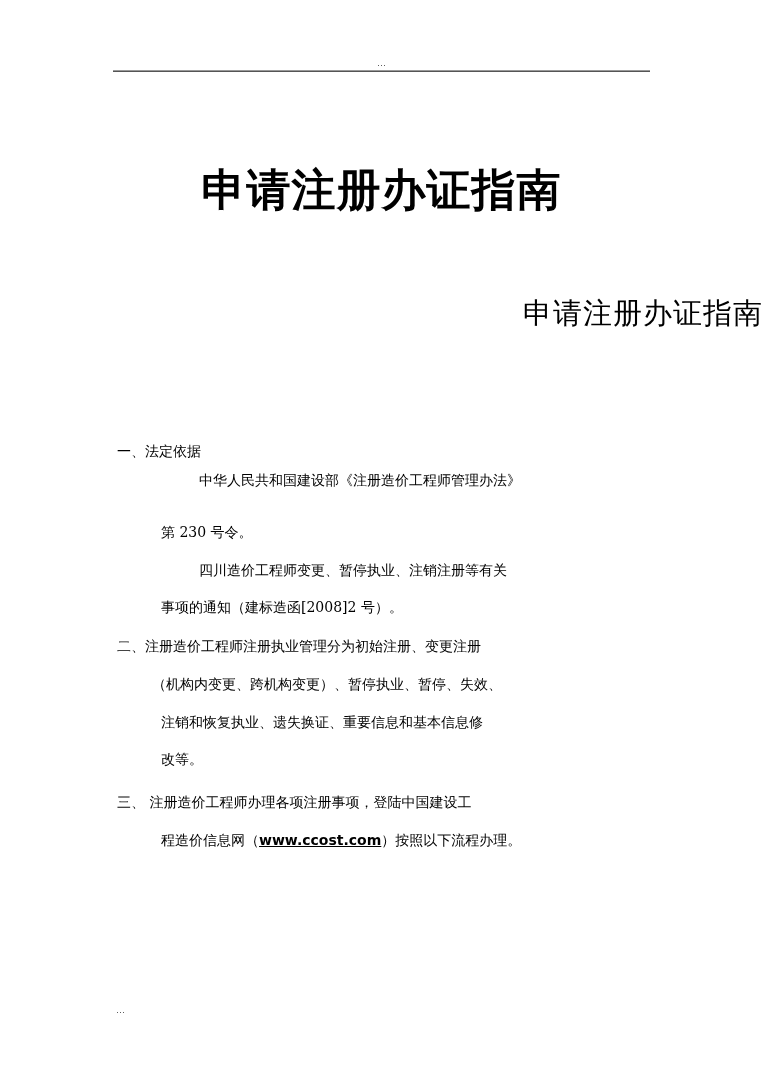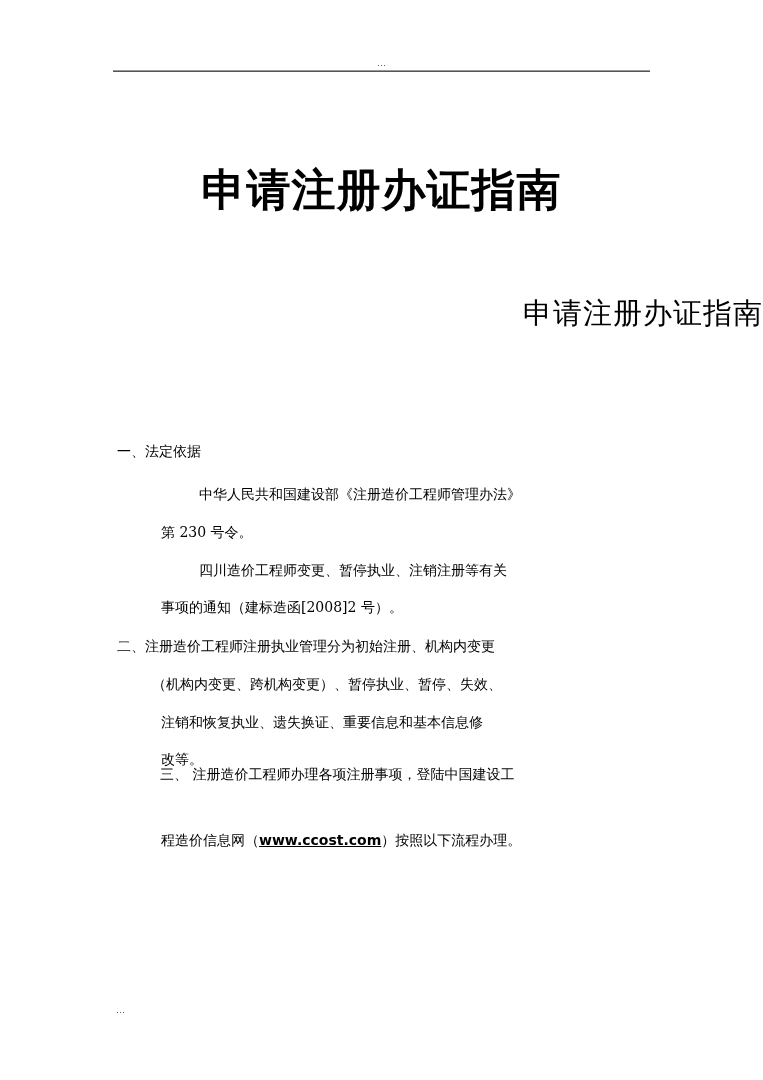--- a/index.html
+++ b/index.html
@@ -23,28 +23,28 @@
 </head>
 <body>
 
 <div class="header-dots">…</div>
 <div class="header-rule"></div>
 
 <div class="title">申请注册办证指南</div>
 <div class="subtitle">申请注册办证指南</div>
 
 <div class="line" style="top:439px; left:117px;">一、法定依据</div>
-<div class="line" style="top:482px; left:199px;text-align:right;">中华人民共和国建设部《注册造价工程师管理办法》</div>
+<div class="line" style="top:468px; left:199px;text-align:right;">中华人民共和国建设部《注册造价工程师管理办法》</div>
 <div class="line" style="top:520px; left:161px;">第 230 号令。</div>
 <div class="line" style="top:558px; left:199px;">四川造价工程师变更、暂停执业、注销注册等有关</div>
 <div class="line" style="top:595px; left:161px;">事项的通知（建标造函[2008]2 号）。</div>
 
-<div class="line" style="top:634px; left:117px;">二、注册造价工程师注册执业管理分为初始注册、机构内变更</div>
+<div class="line" style="top:634px; left:117px;">二、注册造价工程师注册执业管理分为初始注册、变更注册</div>
 <div class="line" style="top:672px; left:152px;">（机构内变更、跨机构变更）、暂停执业、暂停、失效、</div>
 <div class="line" style="top:710px; left:161px;">注销和恢复执业、遗失换证、重要信息和基本信息修</div>
 <div class="line" style="top:747px; left:161px;">改等。</div>
 
-<div class="line" style="top:762px; left:117px;margin-left:43px;">三、 注册造价工程师办理各项注册事项，登陆中国建设工</div>
+<div class="line" style="top:790px; left:117px;">三、 注册造价工程师办理各项注册事项，登陆中国建设工</div>
 <div class="line" style="top:828px; left:161px;">
   <span>程造价信息网（</span><span class="link">www.ccost.com</span><span>）按照以下流程办理。</span>
 </div>
 
 <div class="footer-dots">…</div>
 
 </body></html>

